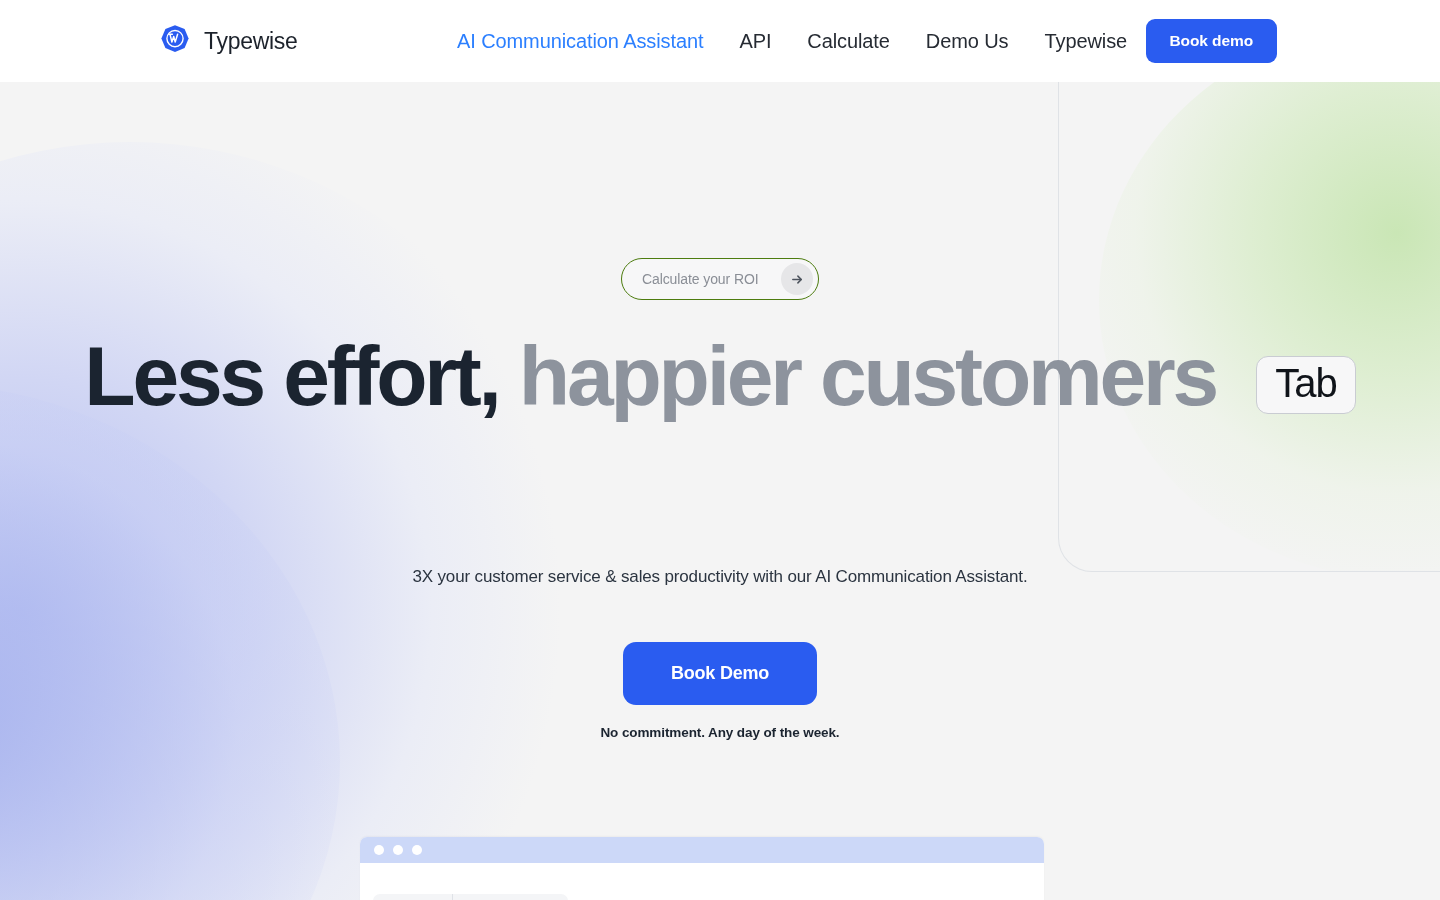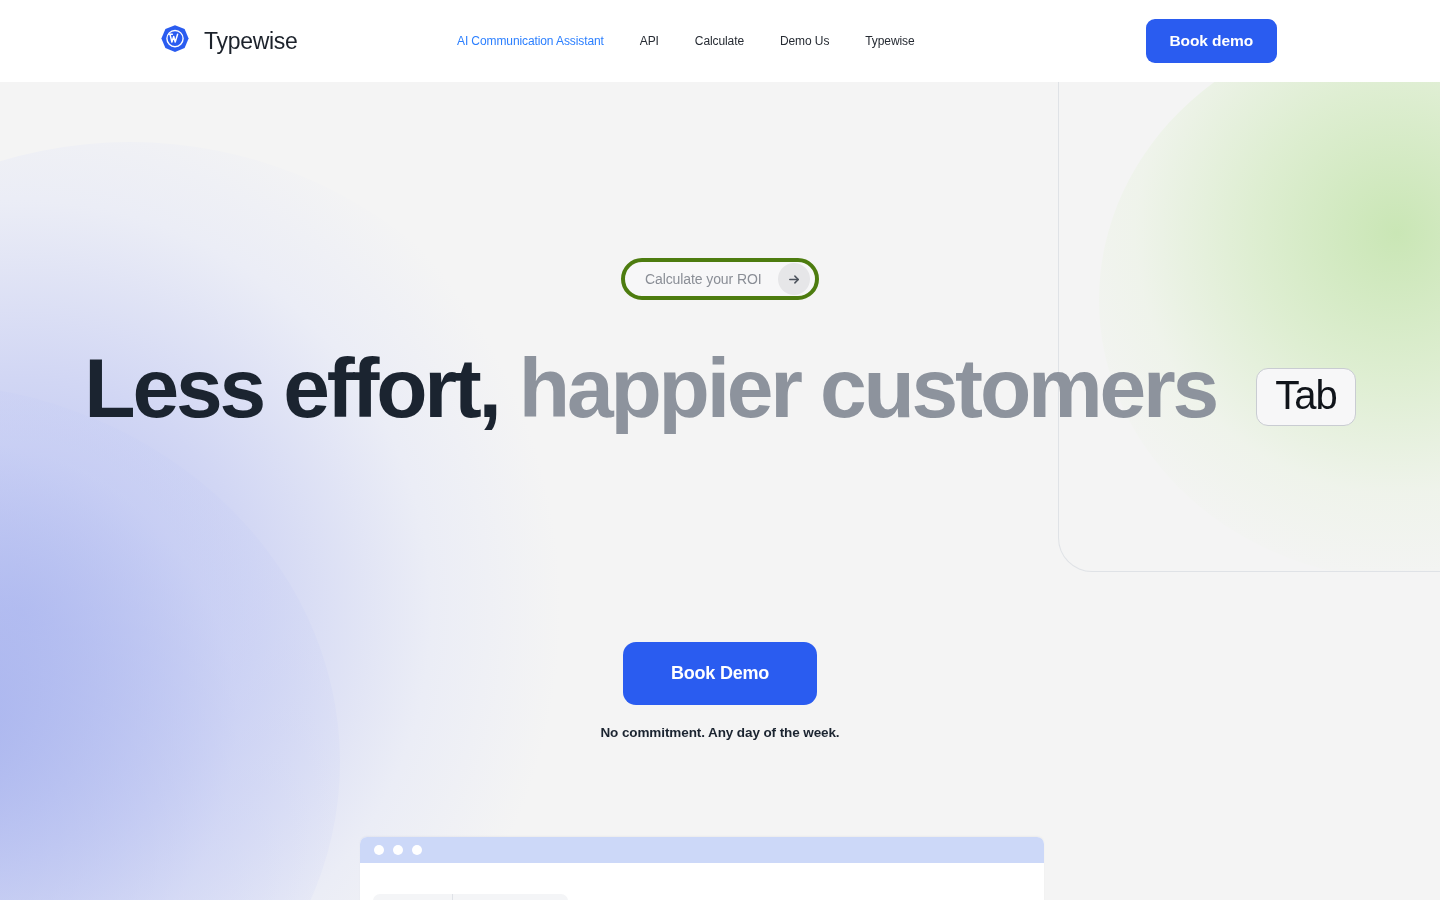--- a/index.html
+++ b/index.html
@@ -59,21 +59,21 @@
 
   .nav-links {
     position: absolute;
     left: 457px;
     display: flex;
     align-items: center;
     gap: 36px;
   }
 
   .nav-link {
-    font-size: 12px;
+    font-size: 20px;
     color: #262b33;
     letter-spacing: -0.1px;
     white-space: nowrap;
     cursor: pointer;
     text-decoration: none;
   }
   .nav-link.is-active { color: #2b7fff; }
 
   .nav-cta {
     position: absolute;
@@ -157,21 +157,21 @@
                 rgba(244,244,244,0) 76%);
   }
 
   
   .roi-pill {
     position: absolute;
     left: 621px;
     top: 176px;
     width: 198px;
     height: 42px;
-    border: 4px solid #4d7c0f;
+    border: 1px solid #4d7c0f;
     border-radius: 21px;
     background: rgba(250,250,251,0.55);
     display: flex;
     align-items: center;
     padding: 0 5px 0 20px;
     cursor: pointer;
   }
 
   .roi-pill-label {
     font-size: 14px;
@@ -191,21 +191,21 @@
     justify-content: center;
     color: #4c525c;
     cursor: pointer;
   }
   .roi-pill-arrow svg { display: block; }
 
   
   .headline {
     position: absolute;
     left: 0;
-    top: 264px;
+    top: 252px;
     width: 1440px;
     text-align: center;
     font-size: 84px;
     line-height: 1;
     letter-spacing: -3.2px;
     font-weight: 700;
     white-space: nowrap;
   }
   .headline .h-strong { color: #1b2430; }
   .headline .h-muted  { color: #8d939d; }
@@ -373,20 +373,21 @@
         </svg>
       </span>
     </div>
 
     <h1 class="headline">
       <span class="h-strong">Less effort,</span>
       <span class="h-muted">happier customers</span>
       <span class="tab-badge">Tab</span>
     </h1>
 
+    <p class="subtitle">3X your customer service &amp; sales productivity with our AI Communication Assistant.</p>
 
     <div class="cta-wrap">
       <button class="cta-button">Book Demo</button>
       <div class="cta-note">No commitment. Any day of the week.</div>
     </div>
 
     <div class="mail-window">
       <div class="mail-titlebar">
         <span class="mail-dot"></span>
         <span class="mail-dot"></span>

